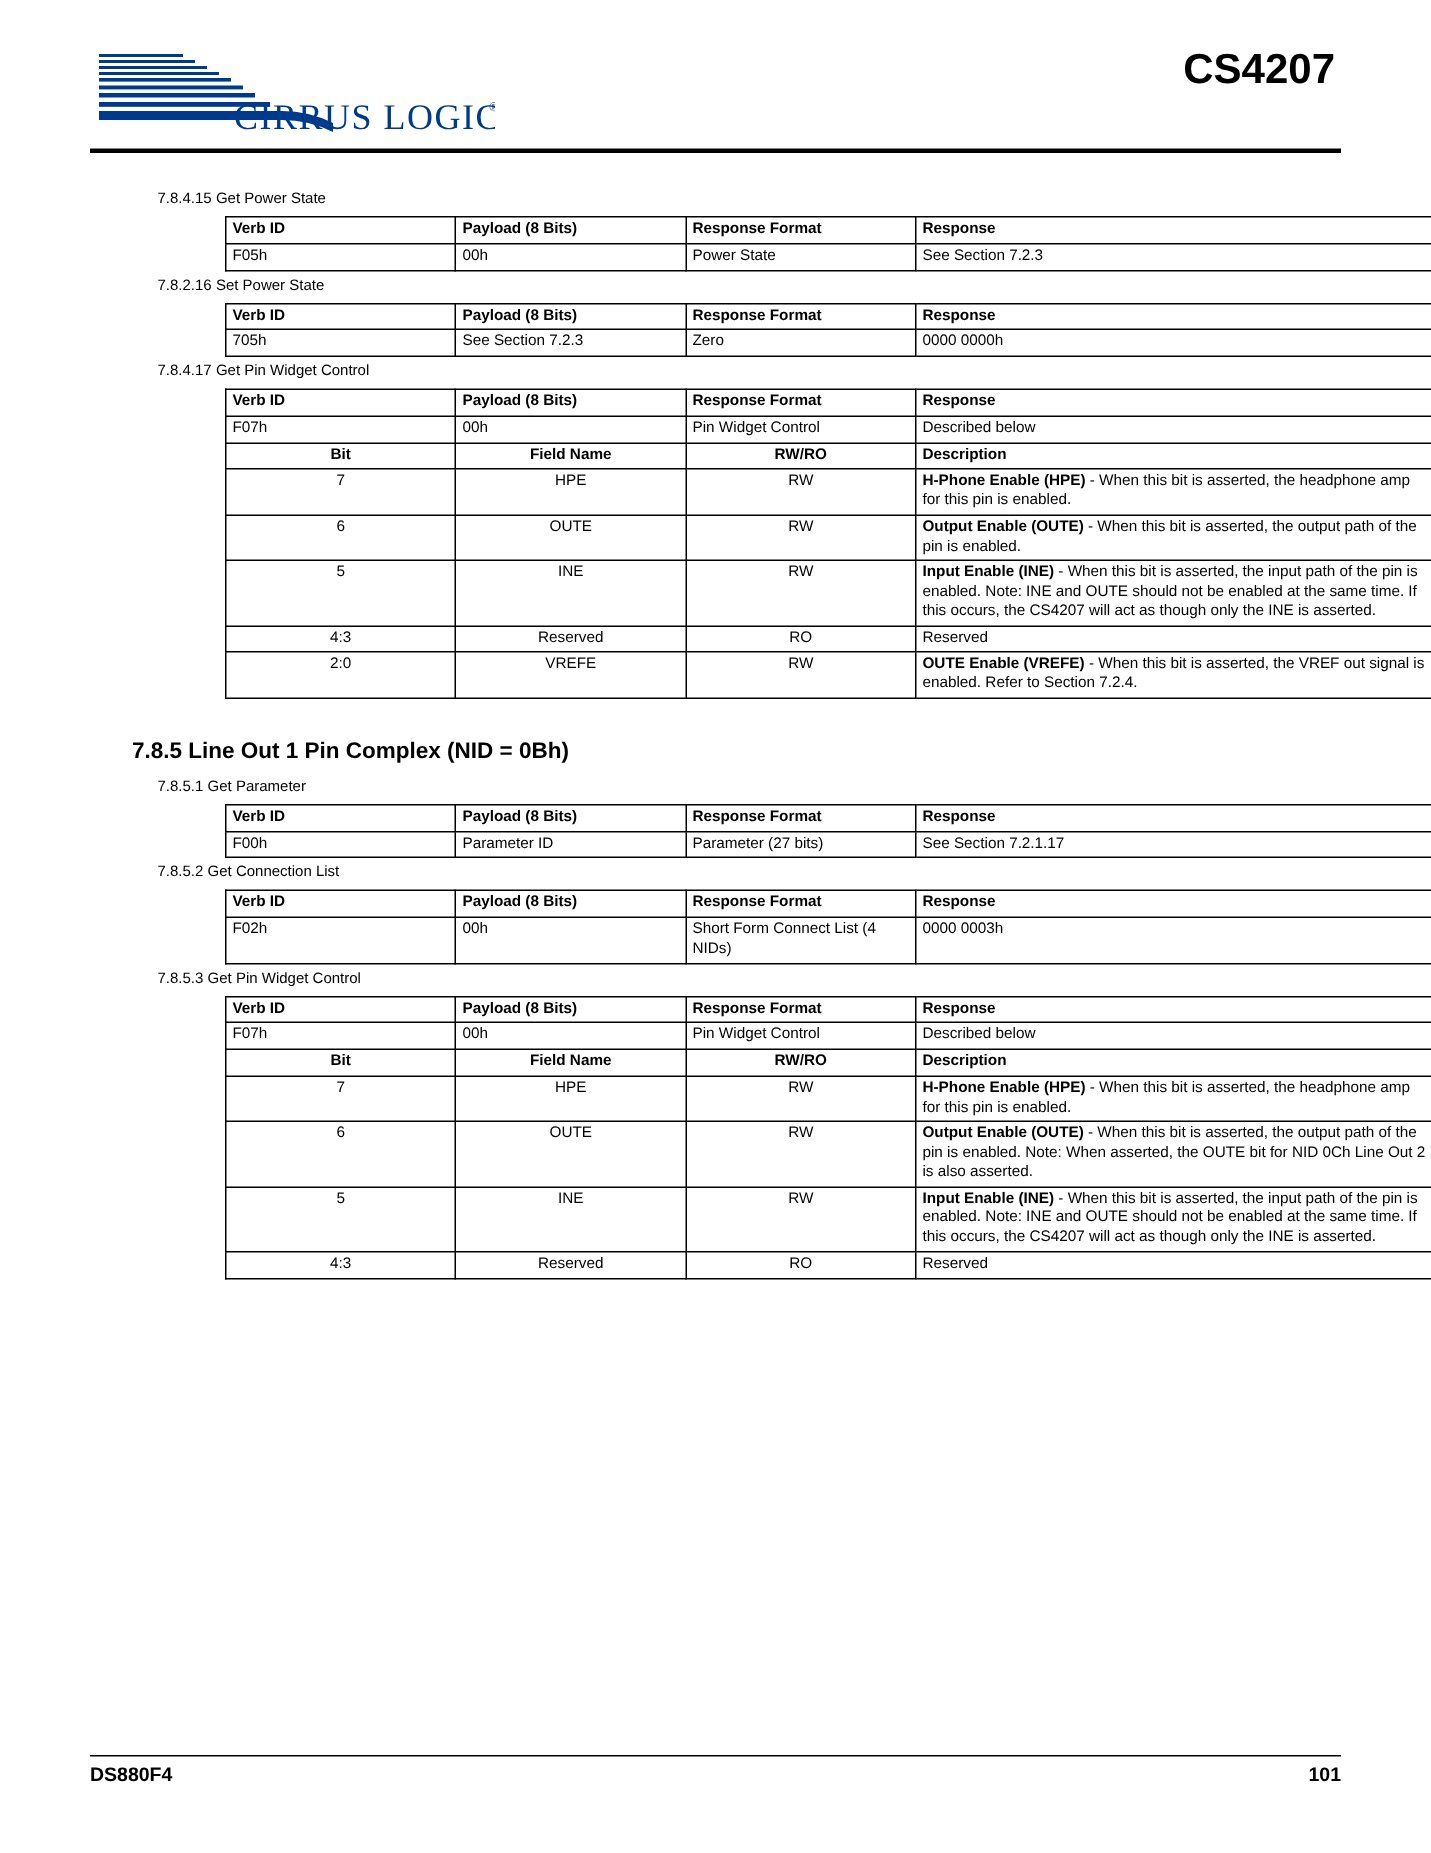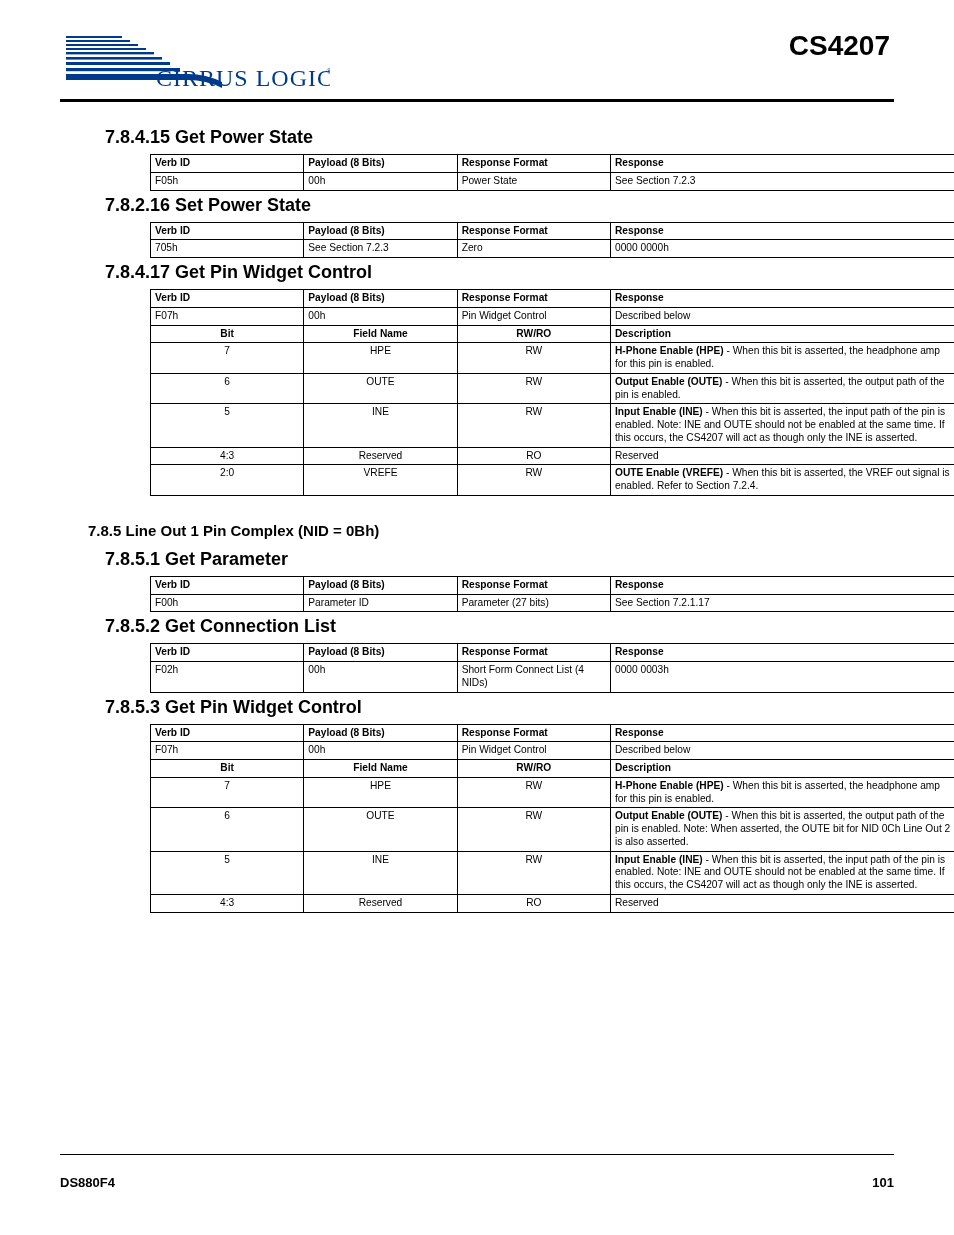--- a/index.html
+++ b/index.html
@@ -29,22 +29,22 @@
     width: 270px;
     height: 65px;
     display: block;
   }
   .chip {
     font-size: 28px;
     font-weight: bold;
     padding-right: 4px;
   }
   .section-heading {
-    font-size: 18px;
-    font-weight: bold;
+    font-size: 10px;
+    font-weight: normal;
     margin: 4px 0 6px 0;
     padding-left: 45px;
   }
   .node-heading {
     font-size: 15px;
     font-weight: bold;
     margin: 26px 0 10px 0;
     padding-left: 28px;
   }
 
@@ -74,21 +74,21 @@
   .pw-row td:nth-child(3) { text-align: center; }
   .pw-row td:nth-child(2) { text-align: center; }
   .pw-head th { text-align: center; }
 
   .footer {
     position: absolute;
     bottom: 45px;
     left: 60px;
     right: 60px;
     border-top: 1px solid #000;
-    padding-top: 20px;
+    padding-top: 4px;
     display: flex;
     justify-content: space-between;
     font-size: 13px;
     font-weight: bold;
   }
 </style>
 </head>
 <body>
 
 <div class="page">

